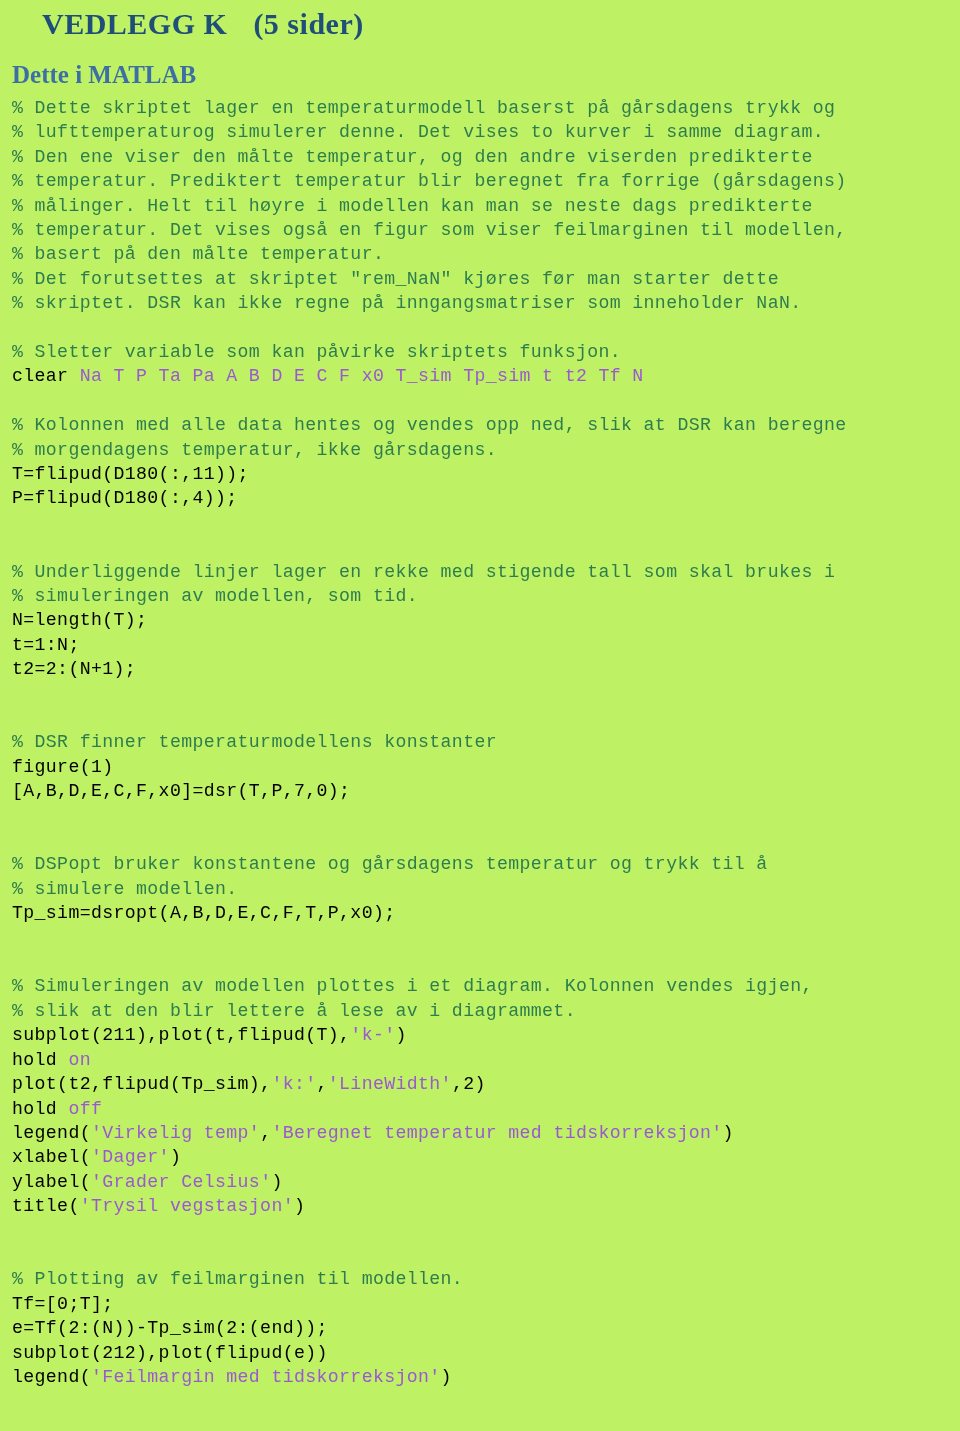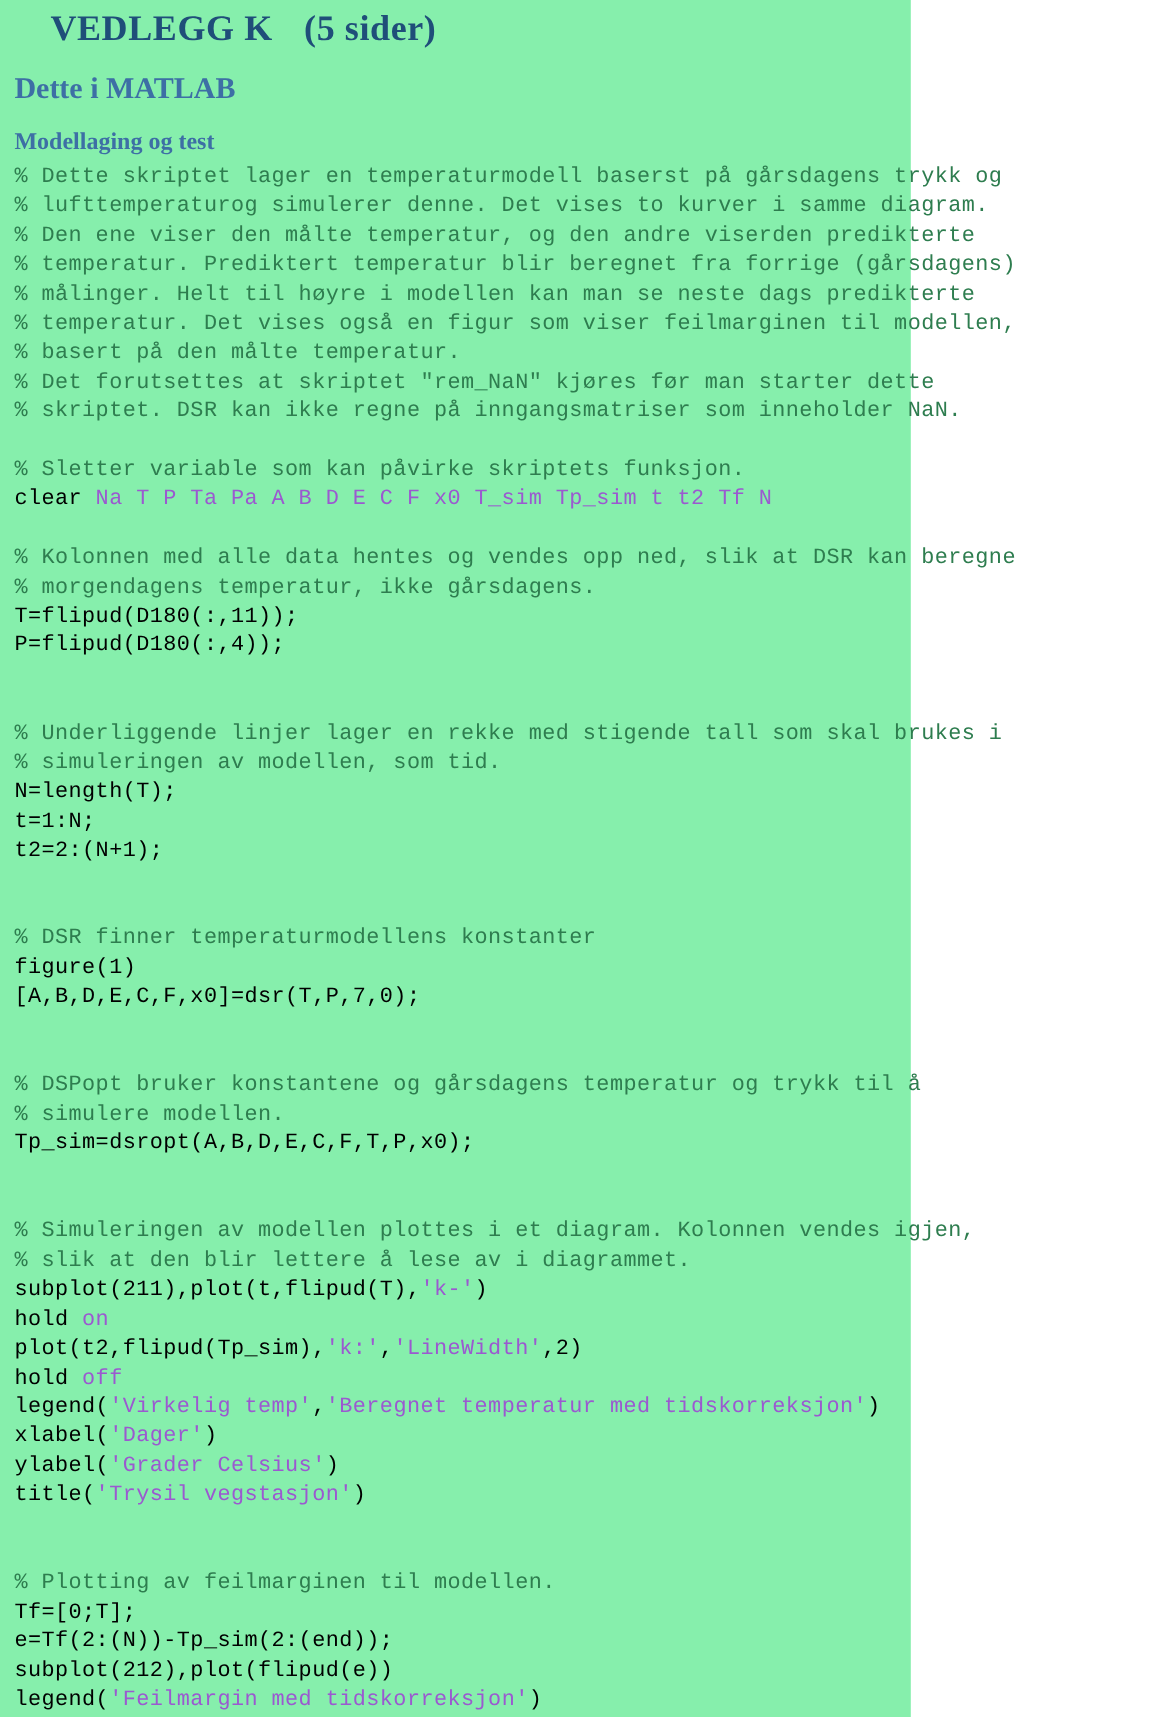--- a/index.html
+++ b/index.html
@@ -9,23 +9,23 @@
   }
   body {
     width: 960px;
     height: 1431px;
     font-family: "Liberation Serif", serif;
     overflow: hidden;
   }
 
   #page {
     position: relative;
-    width: 759px;
+    width: 960px;
     height: 1431px;
-    background: #86efac;
+    background: #bef264;
     box-sizing: border-box;
     padding: 0 10px 0 8px;
   }
 
   
   .h-appendix {
     font-family: "Liberation Serif", serif;
     font-weight: bold;
     font-size: 30px;
     color: #1f4e79;
@@ -85,17 +85,16 @@
 </style>
 </head>
 <body>
 
 <div id="page">
 
   <div class="h-appendix"><span>VEDLEGG K</span><span class="pages">(5 sider)</span></div>
 
   <div class="h-section">Dette i MATLAB</div>
 
-  <div class="h-sub">Modellaging og test</div>
 
   <div id="code"><div class="line"><span class="tok-comment">% Dette skriptet lager en temperaturmodell baserst på gårsdagens trykk og</span></div><div class="line"><span class="tok-comment">% lufttemperaturog simulerer denne. Det vises to kurver i samme diagram.</span></div><div class="line"><span class="tok-comment">% Den ene viser den målte temperatur, og den andre viserden predikterte</span></div><div class="line"><span class="tok-comment">% temperatur. Prediktert temperatur blir beregnet fra forrige (gårsdagens)</span></div><div class="line"><span class="tok-comment">% målinger. Helt til høyre i modellen kan man se neste dags predikterte</span></div><div class="line"><span class="tok-comment">% temperatur. Det vises også en figur som viser feilmarginen til modellen,</span></div><div class="line"><span class="tok-comment">% basert på den målte temperatur.</span></div><div class="line"><span class="tok-comment">% Det forutsettes at skriptet "rem_NaN" kjøres før man starter dette</span></div><div class="line"><span class="tok-comment">% skriptet. DSR kan ikke regne på inngangsmatriser som inneholder NaN.</span></div><div class="line blank">&nbsp;</div><div class="line"><span class="tok-comment">% Sletter variable som kan påvirke skriptets funksjon.</span></div><div class="line"><span class="tok-plain">clear </span><span class="tok-var">Na T P Ta Pa A B D E C F x0 T_sim Tp_sim t t2 Tf N</span></div><div class="line blank">&nbsp;</div><div class="line"><span class="tok-comment">% Kolonnen med alle data hentes og vendes opp ned, slik at DSR kan beregne</span></div><div class="line"><span class="tok-comment">% morgendagens temperatur, ikke gårsdagens.</span></div><div class="line"><span class="tok-plain">T=flipud(D180(:,11));</span></div><div class="line"><span class="tok-plain">P=flipud(D180(:,4));</span></div><div class="line blank">&nbsp;</div><div class="line blank">&nbsp;</div><div class="line"><span class="tok-comment">% Underliggende linjer lager en rekke med stigende tall som skal brukes i</span></div><div class="line"><span class="tok-comment">% simuleringen av modellen, som tid.</span></div><div class="line"><span class="tok-plain">N=length(T);</span></div><div class="line"><span class="tok-plain">t=1:N;</span></div><div class="line"><span class="tok-plain">t2=2:(N+1);</span></div><div class="line blank">&nbsp;</div><div class="line blank">&nbsp;</div><div class="line"><span class="tok-comment">% DSR finner temperaturmodellens konstanter</span></div><div class="line"><span class="tok-plain">figure(1)</span></div><div class="line"><span class="tok-plain">[A,B,D,E,C,F,x0]=dsr(T,P,7,0);</span></div><div class="line blank">&nbsp;</div><div class="line blank">&nbsp;</div><div class="line"><span class="tok-comment">% DSPopt bruker konstantene og gårsdagens temperatur og trykk til å</span></div><div class="line"><span class="tok-comment">% simulere modellen.</span></div><div class="line"><span class="tok-plain">Tp_sim=dsropt(A,B,D,E,C,F,T,P,x0);</span></div><div class="line blank">&nbsp;</div><div class="line blank">&nbsp;</div><div class="line"><span class="tok-comment">% Simuleringen av modellen plottes i et diagram. Kolonnen vendes igjen,</span></div><div class="line"><span class="tok-comment">% slik at den blir lettere å lese av i diagrammet.</span></div><div class="line"><span class="tok-plain">subplot(211),plot(t,flipud(T),</span><span class="tok-string">'k-'</span><span class="tok-plain">)</span></div><div class="line"><span class="tok-plain">hold </span><span class="tok-kw">on</span></div><div class="line"><span class="tok-plain">plot(t2,flipud(Tp_sim),</span><span class="tok-string">'k:'</span><span class="tok-plain">,</span><span class="tok-string">'LineWidth'</span><span class="tok-plain">,2)</span></div><div class="line"><span class="tok-plain">hold </span><span class="tok-kw">off</span></div><div class="line"><span class="tok-plain">legend(</span><span class="tok-string">'Virkelig temp'</span><span class="tok-plain">,</span><span class="tok-string">'Beregnet temperatur med tidskorreksjon'</span><span class="tok-plain">)</span></div><div class="line"><span class="tok-plain">xlabel(</span><span class="tok-string">'Dager'</span><span class="tok-plain">)</span></div><div class="line"><span class="tok-plain">ylabel(</span><span class="tok-string">'Grader Celsius'</span><span class="tok-plain">)</span></div><div class="line"><span class="tok-plain">title(</span><span class="tok-string">'Trysil vegstasjon'</span><span class="tok-plain">)</span></div><div class="line blank">&nbsp;</div><div class="line blank">&nbsp;</div><div class="line"><span class="tok-comment">% Plotting av feilmarginen til modellen.</span></div><div class="line"><span class="tok-plain">Tf=[0;T];</span></div><div class="line"><span class="tok-plain">e=Tf(2:(N))-Tp_sim(2:(end));</span></div><div class="line"><span class="tok-plain">subplot(212),plot(flipud(e))</span></div><div class="line"><span class="tok-plain">legend(</span><span class="tok-string">'Feilmargin med tidskorreksjon'</span><span class="tok-plain">)</span></div><div class="line"></div></div>
 
 </div>
 
 </body></html>

